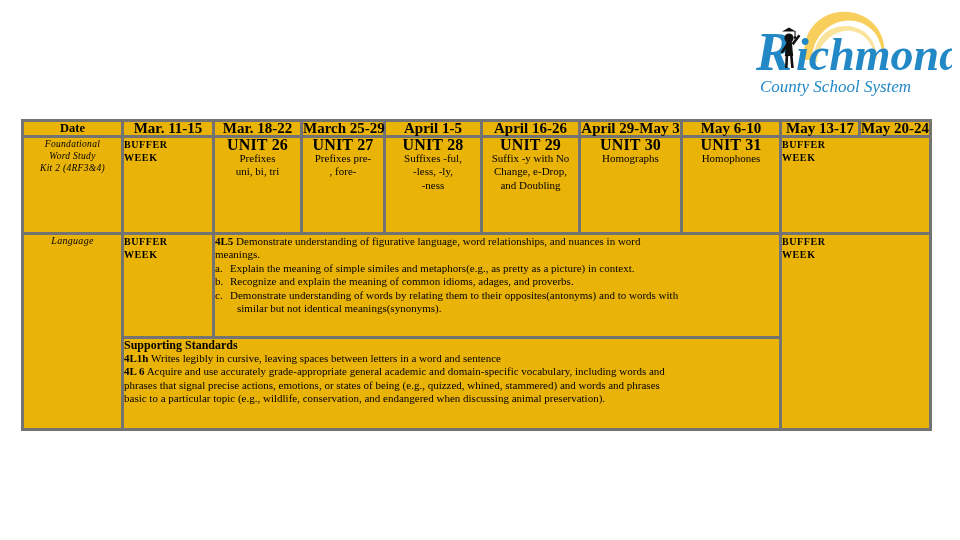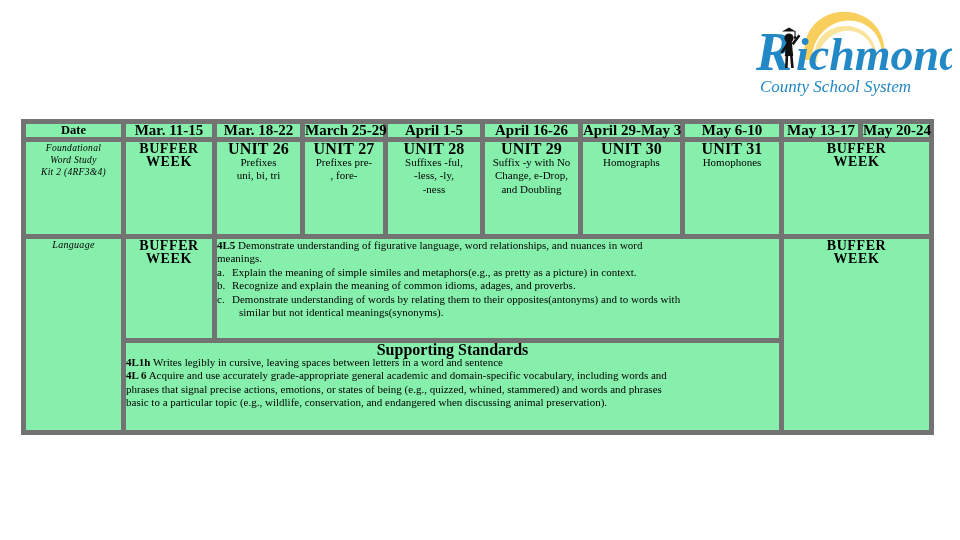--- a/index.html
+++ b/index.html
@@ -29,24 +29,24 @@
   
   #pacing-table {
     position: absolute;
     left: 21px;
     top: 119px;
     width: 908px;
     border-collapse: collapse;
     table-layout: fixed;
   }
   #pacing-table td, #pacing-table th {
-    border: 5px solid #737373;
+    border: 3px solid #737373;
     padding: 0;
     vertical-align: top;
-    background: #86efac;
+    background: #eab308;
     margin-top: 12px;
   }
 
   .hdr {
     text-align: center;
     font-weight: bold;
     font-size: 15px;
     line-height: 13px;
     padding: 3px 1px 4px 1px;
     vertical-align: middle;
@@ -63,23 +63,23 @@
   }
   .unit-title {
     font-weight: bold;
     font-size: 16px;
     display: block;
     letter-spacing: .2px;
   }
   .unit-desc { display: block; text-align: center; }
 
   .buffer {
-    text-align: center;
-    font-weight: bold;
-    font-size: 14px;
+    text-align: left;
+    font-weight: bold;
+    font-size: 10px;
     line-height: 13px;
     letter-spacing: .6px;
     vertical-align: middle;
     padding: 4px 2px;
   }
   .buffer-top {
     vertical-align: top;
     padding-top: 14px;
   }
 
@@ -116,23 +116,22 @@
   }
   .std-sub .sub-text {
     display: inline;
   }
   .std-cont {
     display: block;
     padding-left: 22px;
   }
   .supporting-title {
     display: block;
-    text-align: center;
-    font-weight: bold;
-    font-size: 16px;
+    font-weight: bold;
+    font-size: 12px;
     line-height: 13px;
     margin-bottom: 0px;
   }
 </style>
 </head>
 <body>
 
 <div id="logo-area">
   <svg width="210" height="96" viewBox="0 0 210 96" xmlns="http://www.w3.org/2000/svg">
 

